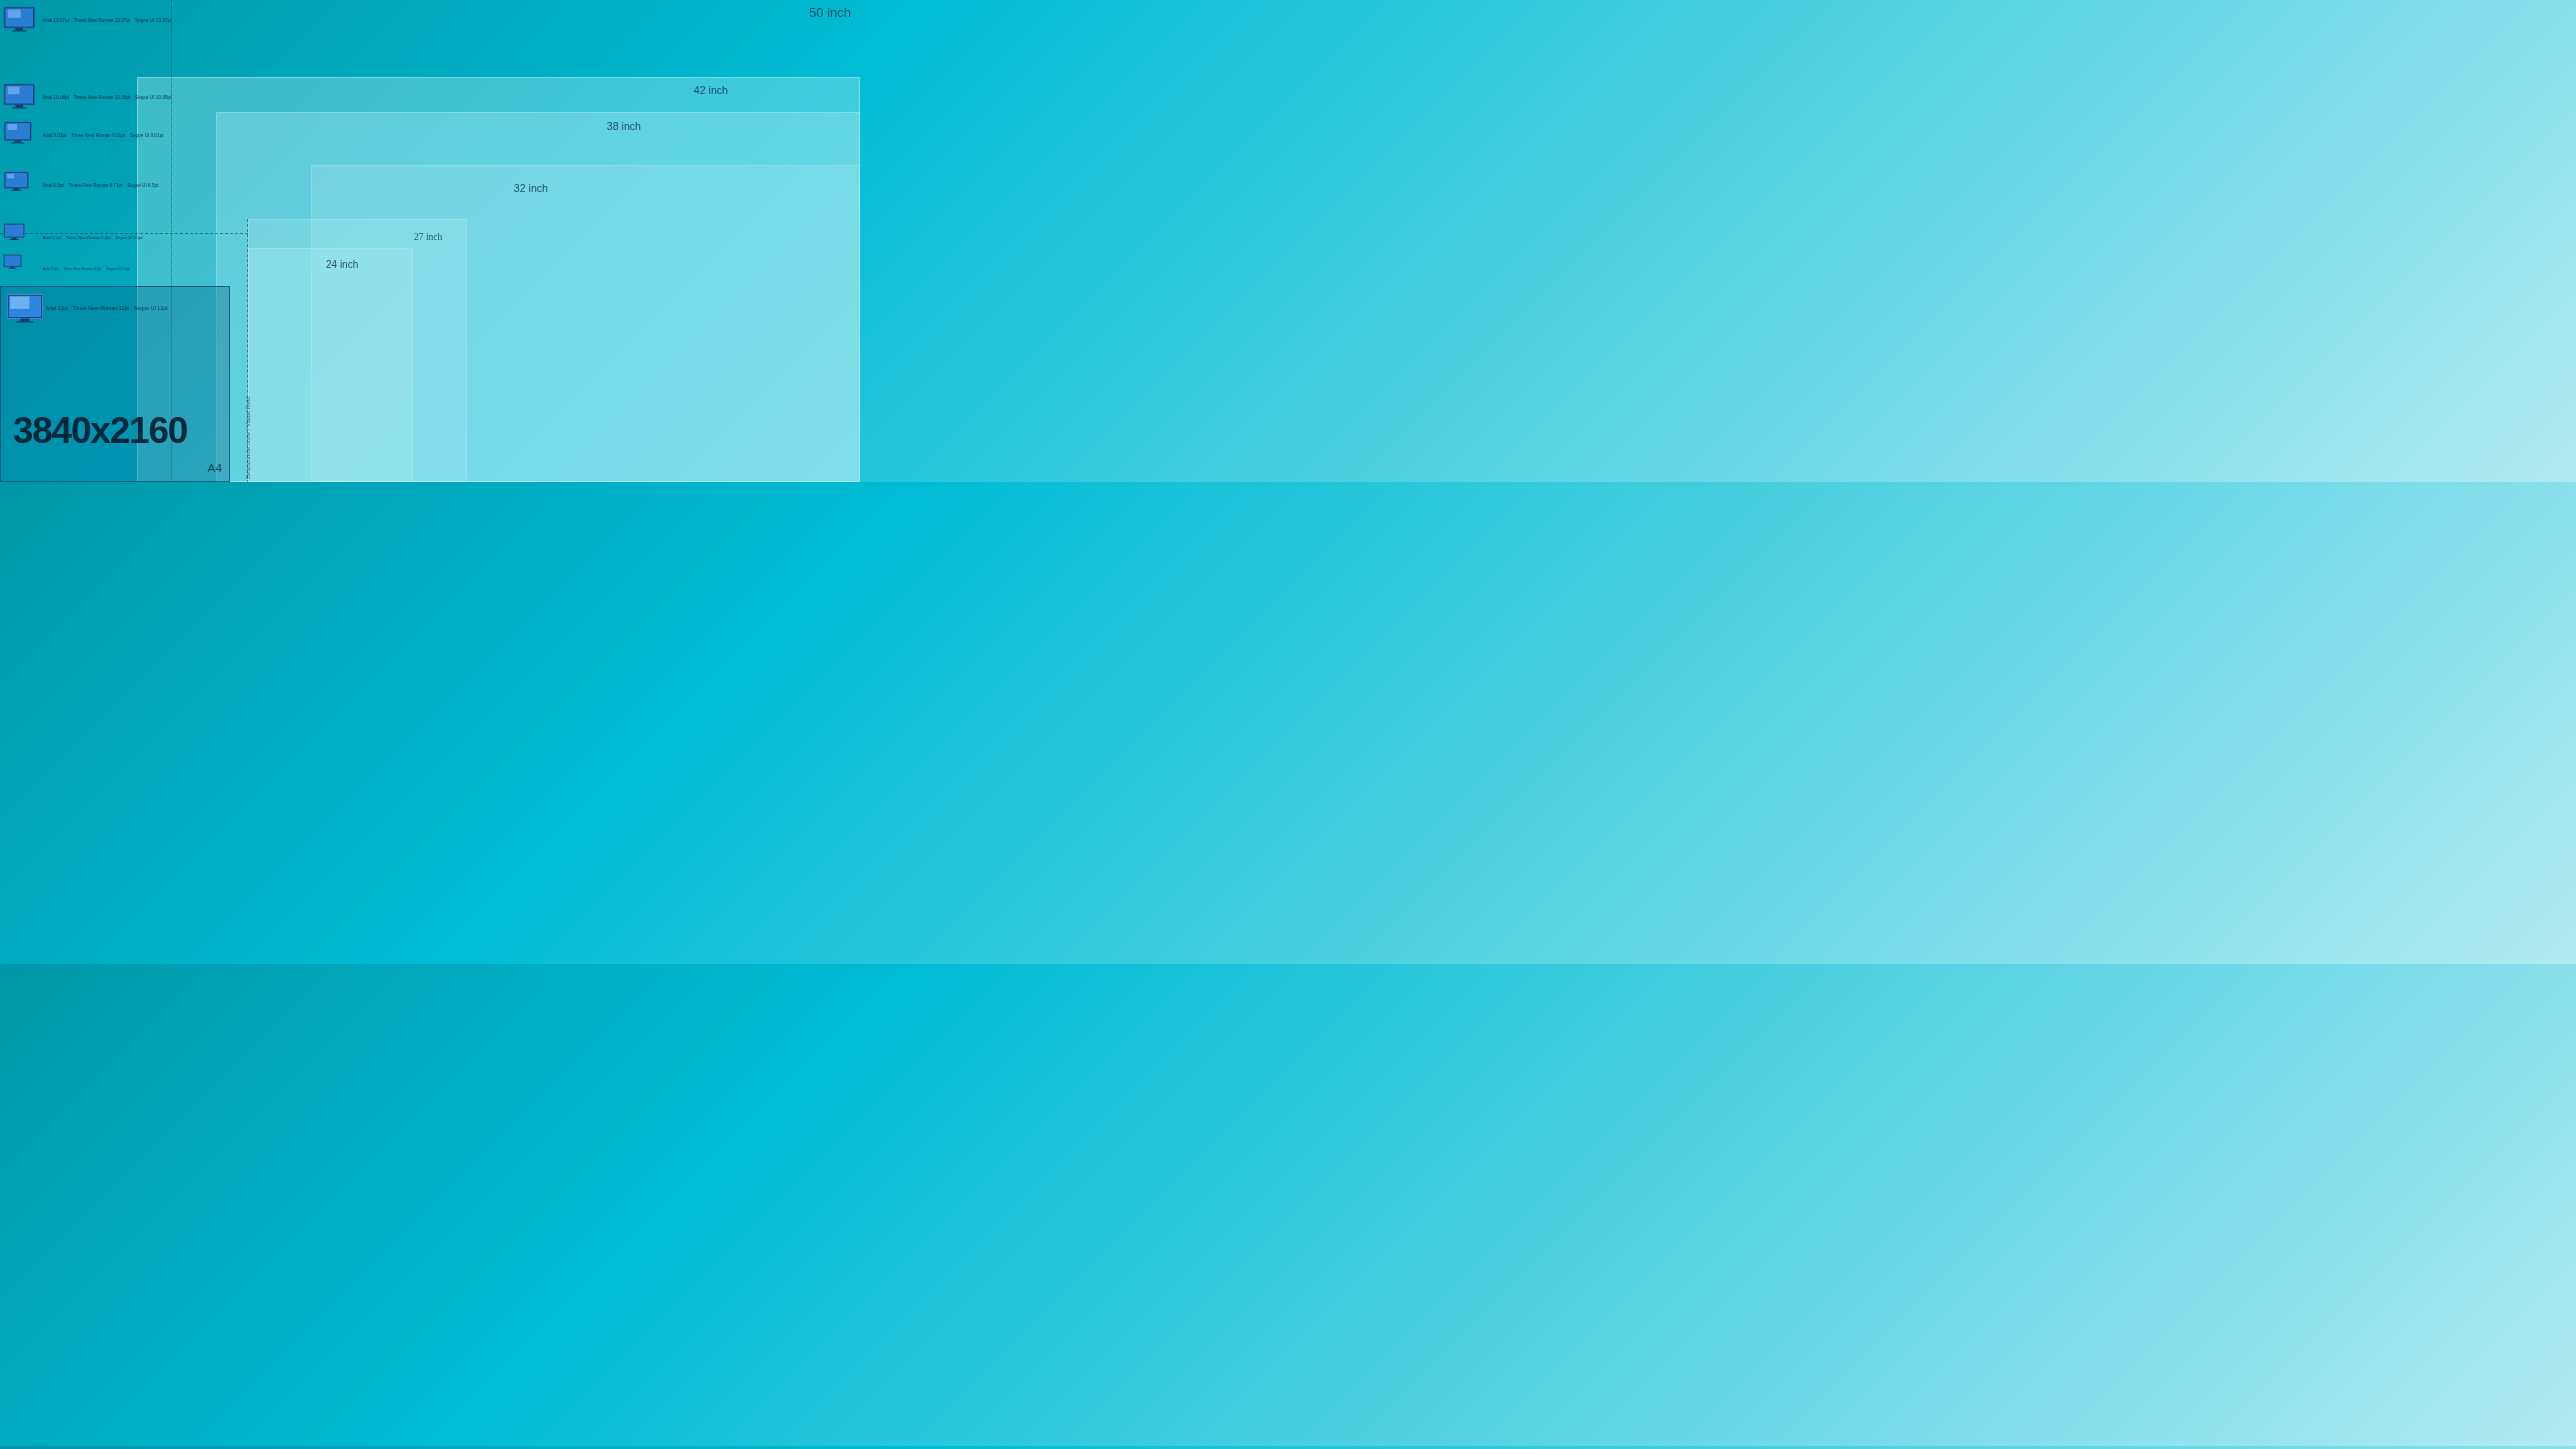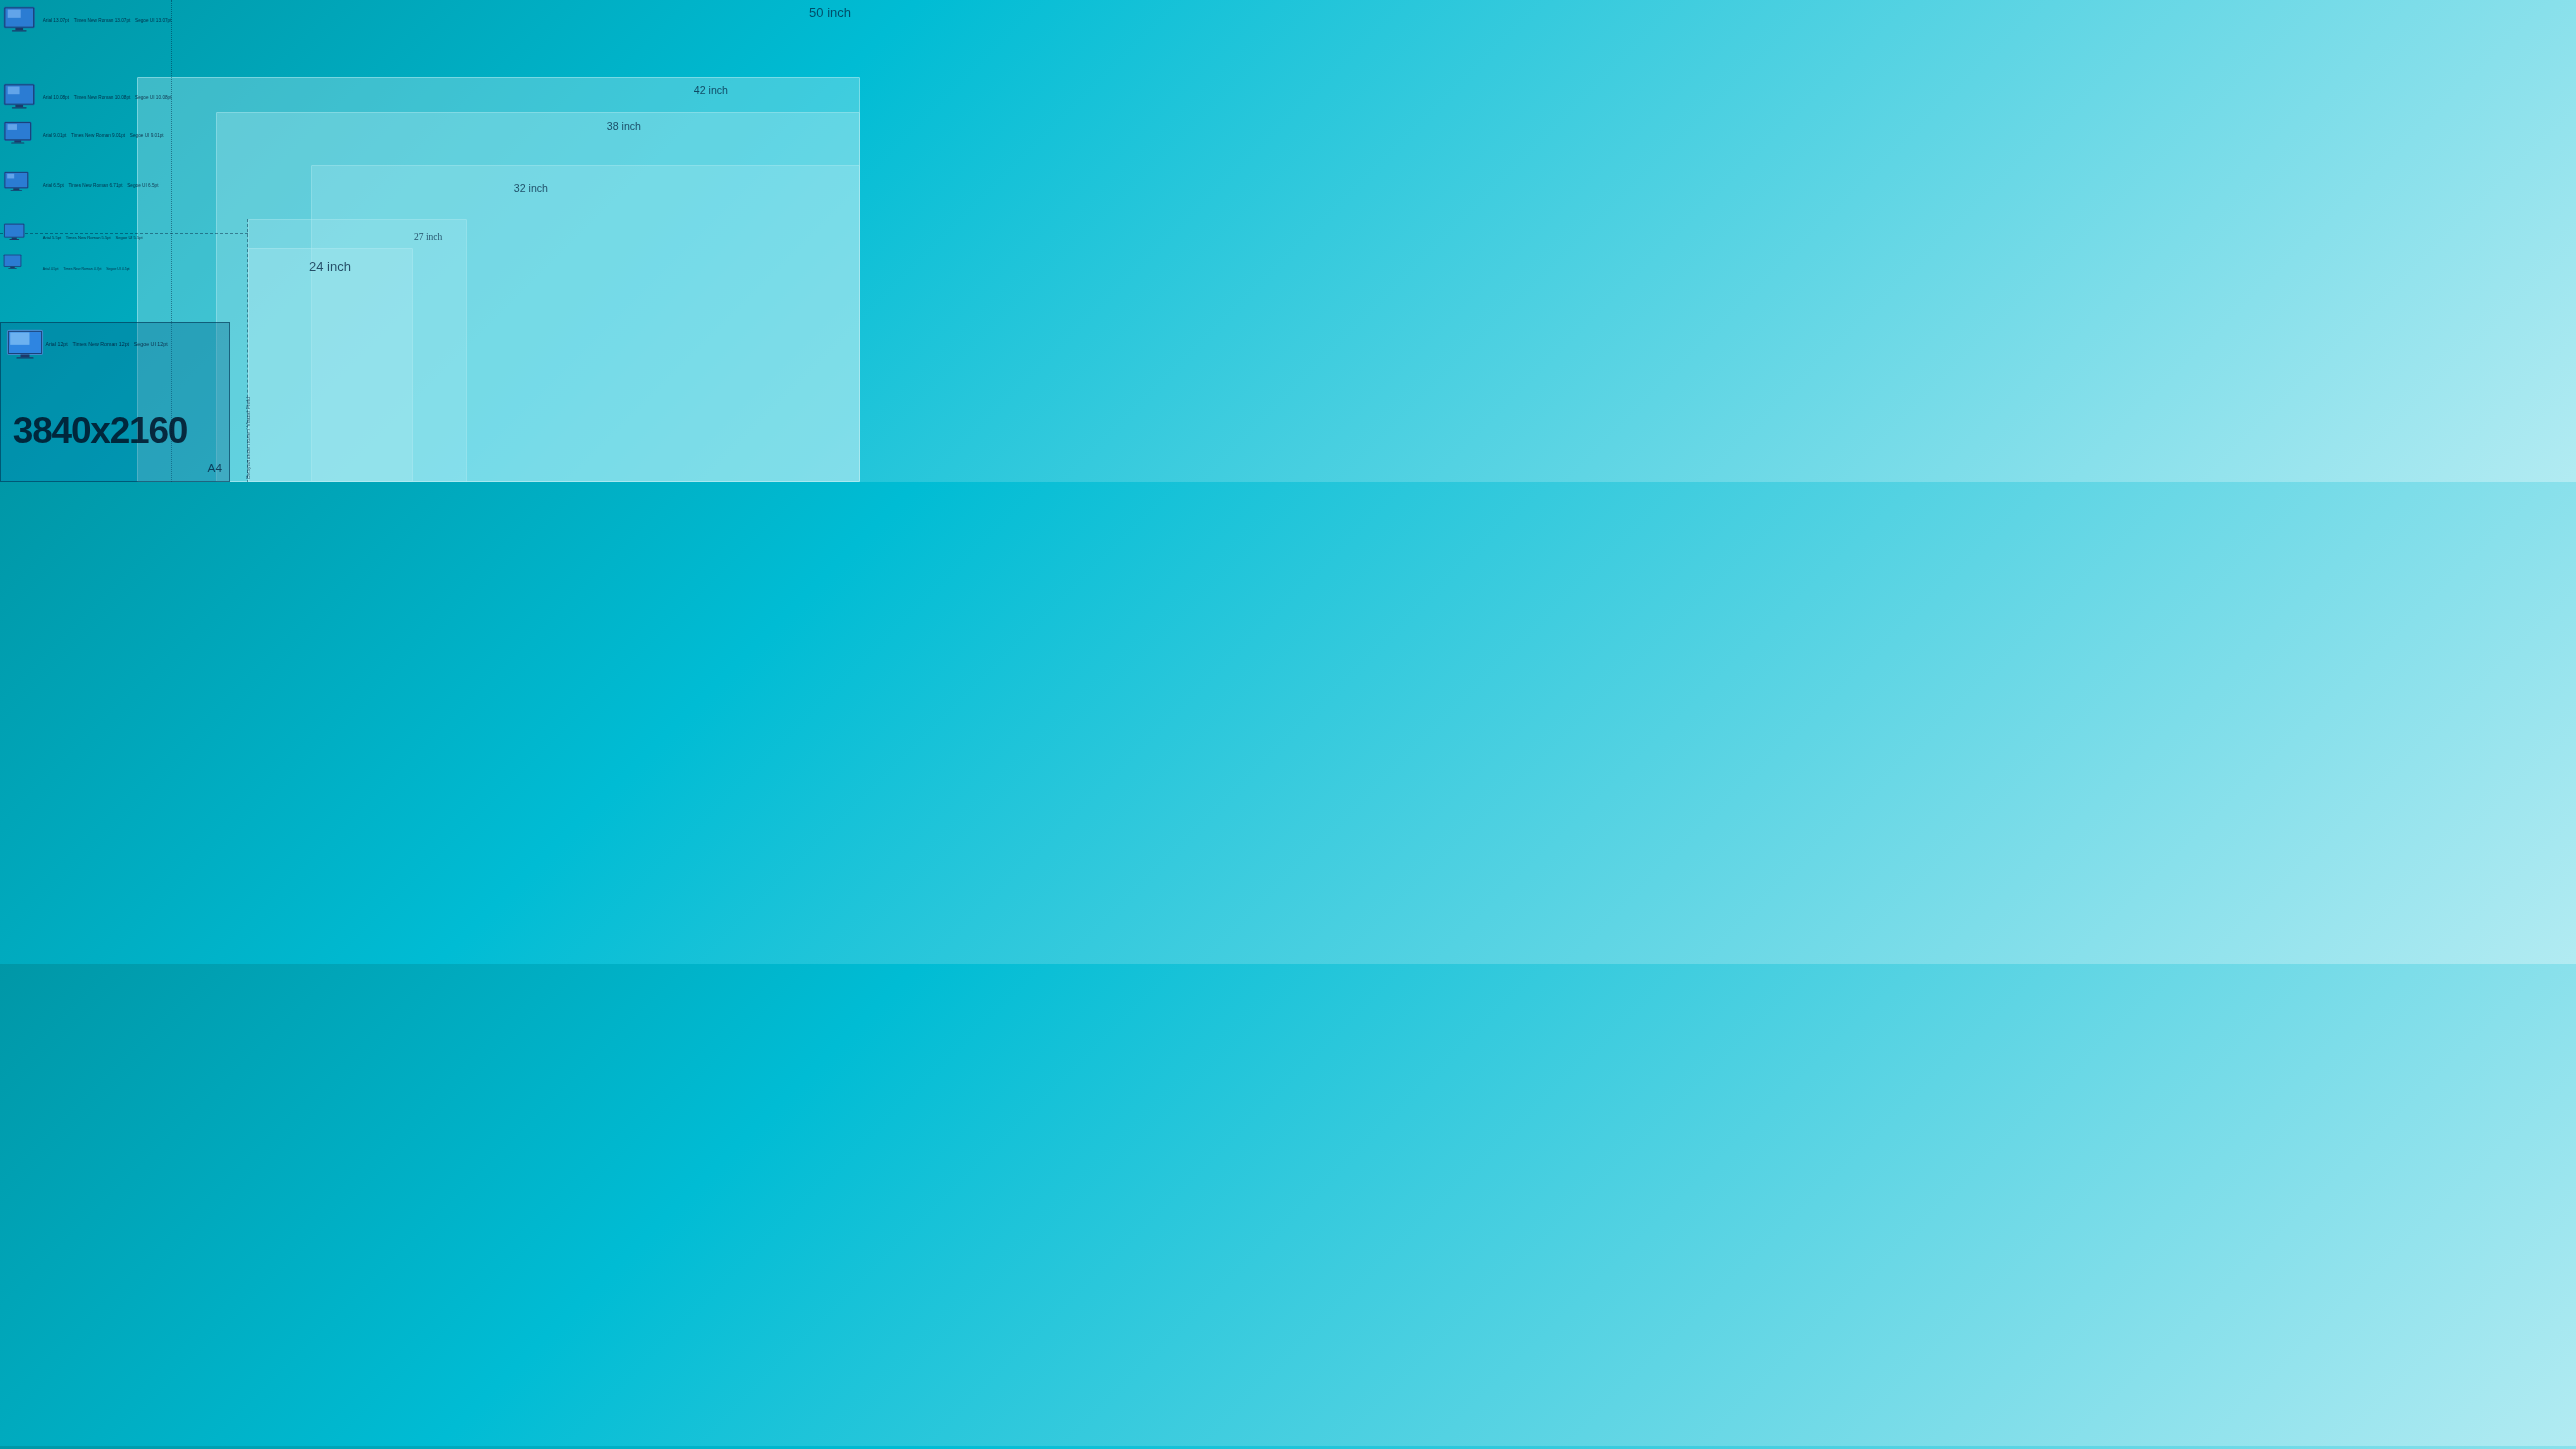--- a/index.html
+++ b/index.html
@@ -100,21 +100,21 @@
       font-size: 10.6px;
       font-weight: 300;
     }
 
     
     .main-monitor-box {
       position: absolute;
       left: 0;
       bottom: 0;
       width: 230px;
-      height: 160px;
+      height: 196px;
       border: 1.2px solid rgba(0, 50, 80, 0.6);
       background: rgba(0, 100, 140, 0.35);
     }
 
     .resolution-text {
       position: absolute;
       left: 11.8px;
       bottom: 29.5px;
       font-size: 37px;
       font-weight: 700;
@@ -173,21 +173,21 @@
 <div class="screen-rect rect-32"></div>
 <div class="screen-rect rect-27"></div>
 <div class="screen-rect rect-24"></div>
 
 <div class="label-50 size-label">50 inch</div>
 
 <div class="size-label" style="top:84px; right:132px;">42 inch</div>
 <div class="size-label" style="top:120px; right:219px;">38 inch</div>
 <div class="size-label" style="top:182px; right:312px;text-align:right;">32 inch</div>
 <div class="size-label" style="top:232px; left:414px; font-size:9.5px;font-family:Liberation Serif, serif;">27 inch</div>
-<div class="size-label" style="top:259px; left:309px; font-size:13px;text-align:right;">24 inch</div>
+<div class="size-label" style="top:259px; left:326px; font-size:10px;text-align:right;">24 inch</div>
 
 <div class="dotted-line-v"></div>
 
 <div style="position:absolute; left:0; top:233px; width:248px; height:0.6px; border-top: 1.2px dashed rgba(0,30,60,0.45);"></div>
 
 <div style="position:absolute; left:247px; top:219px; width:0.6px; height:264px; border-left: 1.2px dashed rgba(0,30,60,0.45);"></div>
 
 <div class="visual-field-text">Визуальное поле / Visual Field</div>
 
 <div class="monitor-row" style="top:5.9px; left:3px;">

